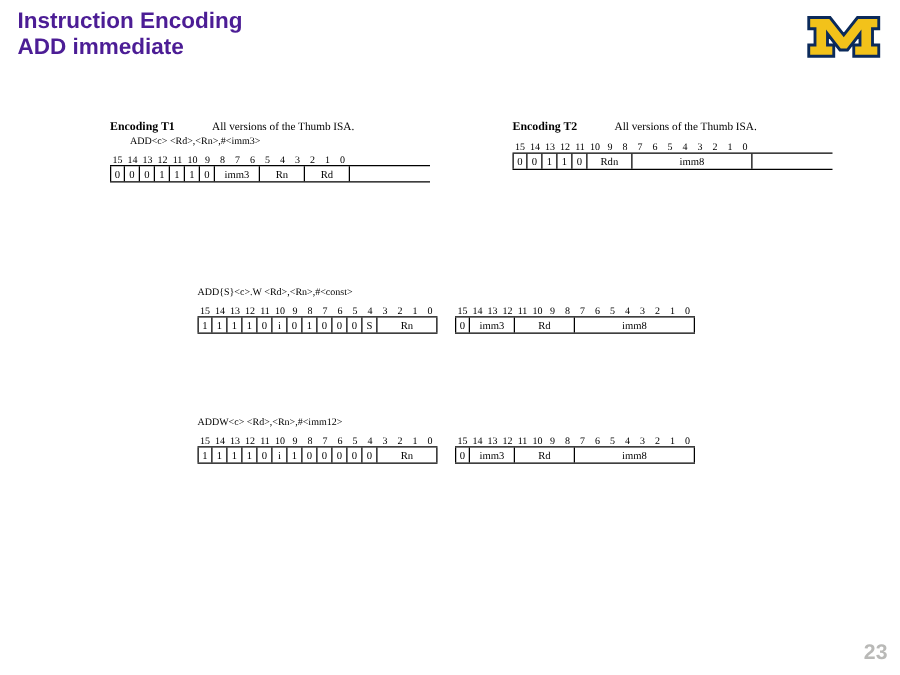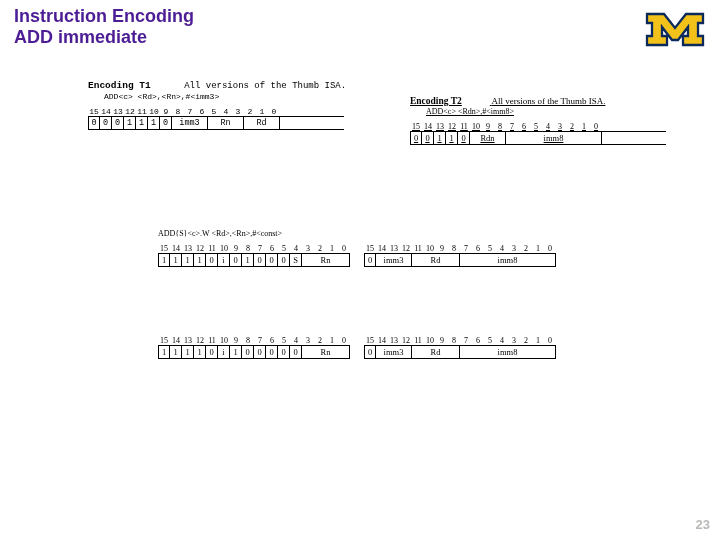--- a/index.html
+++ b/index.html
@@ -1,20 +1,20 @@
 <!DOCTYPE html>
 <html><head>
 <meta charset="utf-8">
 <style>
   * { box-sizing: border-box; margin: 0; padding: 0; }
   html, body { width: 720px; height: 540px; font-family: Arial, Helvetica, sans-serif; background: #fff; color: #000; }
   .slide { position: relative; width: 720px; height: 540px; }
   .title { position: absolute; left: 14px; top: 6px; font-weight: 700; font-size: 18px; line-height: 1.18; color: #4c1d95; }
   .logo { position: absolute; right: 14px; top: 8px; }
-  .pagenum { position: absolute; right: 10px; bottom: 8px; font-size: 13px; font-weight: 700; color: #b9b9b7; }
+  .pagenum { position: absolute; right: 10px; bottom: 8px; font-size: 17px; font-weight: 700; color: #b9b9b7; }
 
   .block { position: absolute; font-family: "Times New Roman", serif; }
   .eline { font-size: 9px; white-space: nowrap; }
   .eline .lbl { font-weight: 700; font-size: 9.5px; margin-right: 28px; }
   .syntax { font-size: 8px; margin-top: 3px; }
   .syntax2 { font-size: 8px; margin-top: 1px; margin-left: 16px; }
 
   .enc { margin-top: 6px; }
   .bits { display: flex; font-size: 8px; }
   .bits span { width: 12px; text-align: center; }
@@ -45,21 +45,21 @@
     <div>Instruction Encoding</div>
     <div>ADD immediate</div>
   </div>
 
   <div class="logo">
     <svg width="62" height="40" viewBox="0 0 62 40">
       <path d="M3 37 L3 28 L8 28 L8 15 L3 15 L3 6 L20 6 L31 20 L42 6 L59 6 L59 15 L54 15 L54 28 L59 28 L59 37 L39 37 L39 28 L44 28 L44 19 L34 32 L28 32 L18 19 L18 28 L23 28 L23 37 Z" fill="#f2c21a" stroke="#0b2a5b" stroke-width="2.3"></path>
     </svg>
   </div>
 
-  <div class="block" style="left:88px; top:80px; width:256px;font-family:Liberation Mono, monospace;">
+  <div class="block" style="left:88px; top:96px; width:256px;">
     <div class="eline">
       <span class="lbl">Encoding T1</span>
       <span>All versions of the Thumb ISA.</span>
     </div>
     <div class="syntax2 blur">ADD&lt;c&gt; &lt;Rd&gt;,&lt;Rn&gt;,#&lt;imm3&gt;</div>
     <div class="enc">
       <div class="bits w16">
         <span>15</span>
           <span>14</span>
           <span>13</span>
@@ -85,26 +85,25 @@
         <div class="cell w1">1</div>
         <div class="cell w1">1</div>
         <div class="cell w1">0</div>
         <div class="cell w3">imm3</div>
         <div class="cell w3">Rn</div>
         <div class="cell w3">Rd</div>
       </div>
     </div>
   </div>
 
-  <div class="block blur" style="left:410px; top:96px; width:256px;text-decoration:underline;">
+  <div class="block blur" style="left:410px; top:96px; width:256px;">
     <div class="eline">
       <span class="lbl">Encoding T2</span>
       <span>All versions of the Thumb ISA.</span>
     </div>
-    <div class="syntax2">ADD&lt;c&gt; &lt;Rdn&gt;,#&lt;imm8&gt;</div>
     <div class="enc">
       <div class="bits w16">
         <span>15</span>
           <span>14</span>
           <span>13</span>
           <span>12</span>
           <span>11</span>
           <span>10</span>
           <span>9</span>
           <span>8</span>
@@ -190,20 +189,21 @@
           <div class="cell w1">0</div>
           <div class="cell w3">imm3</div>
           <div class="cell w4">Rd</div>
           <div class="cell w8">imm8</div>
         </div>
       </div>
     </div>
   </div>
 
   <div class="block blur" style="left:158px; top:330px; width:430px;">
+    <div class="syntax">ADDW&lt;c&gt; &lt;Rd&gt;,&lt;Rn&gt;,#&lt;imm12&gt;</div>
     <div class="enc dual">
       <div class="half">
         <div class="bits w16">
           <span>15</span>
             <span>14</span>
             <span>13</span>
             <span>12</span>
             <span>11</span>
             <span>10</span>
             <span>9</span>

